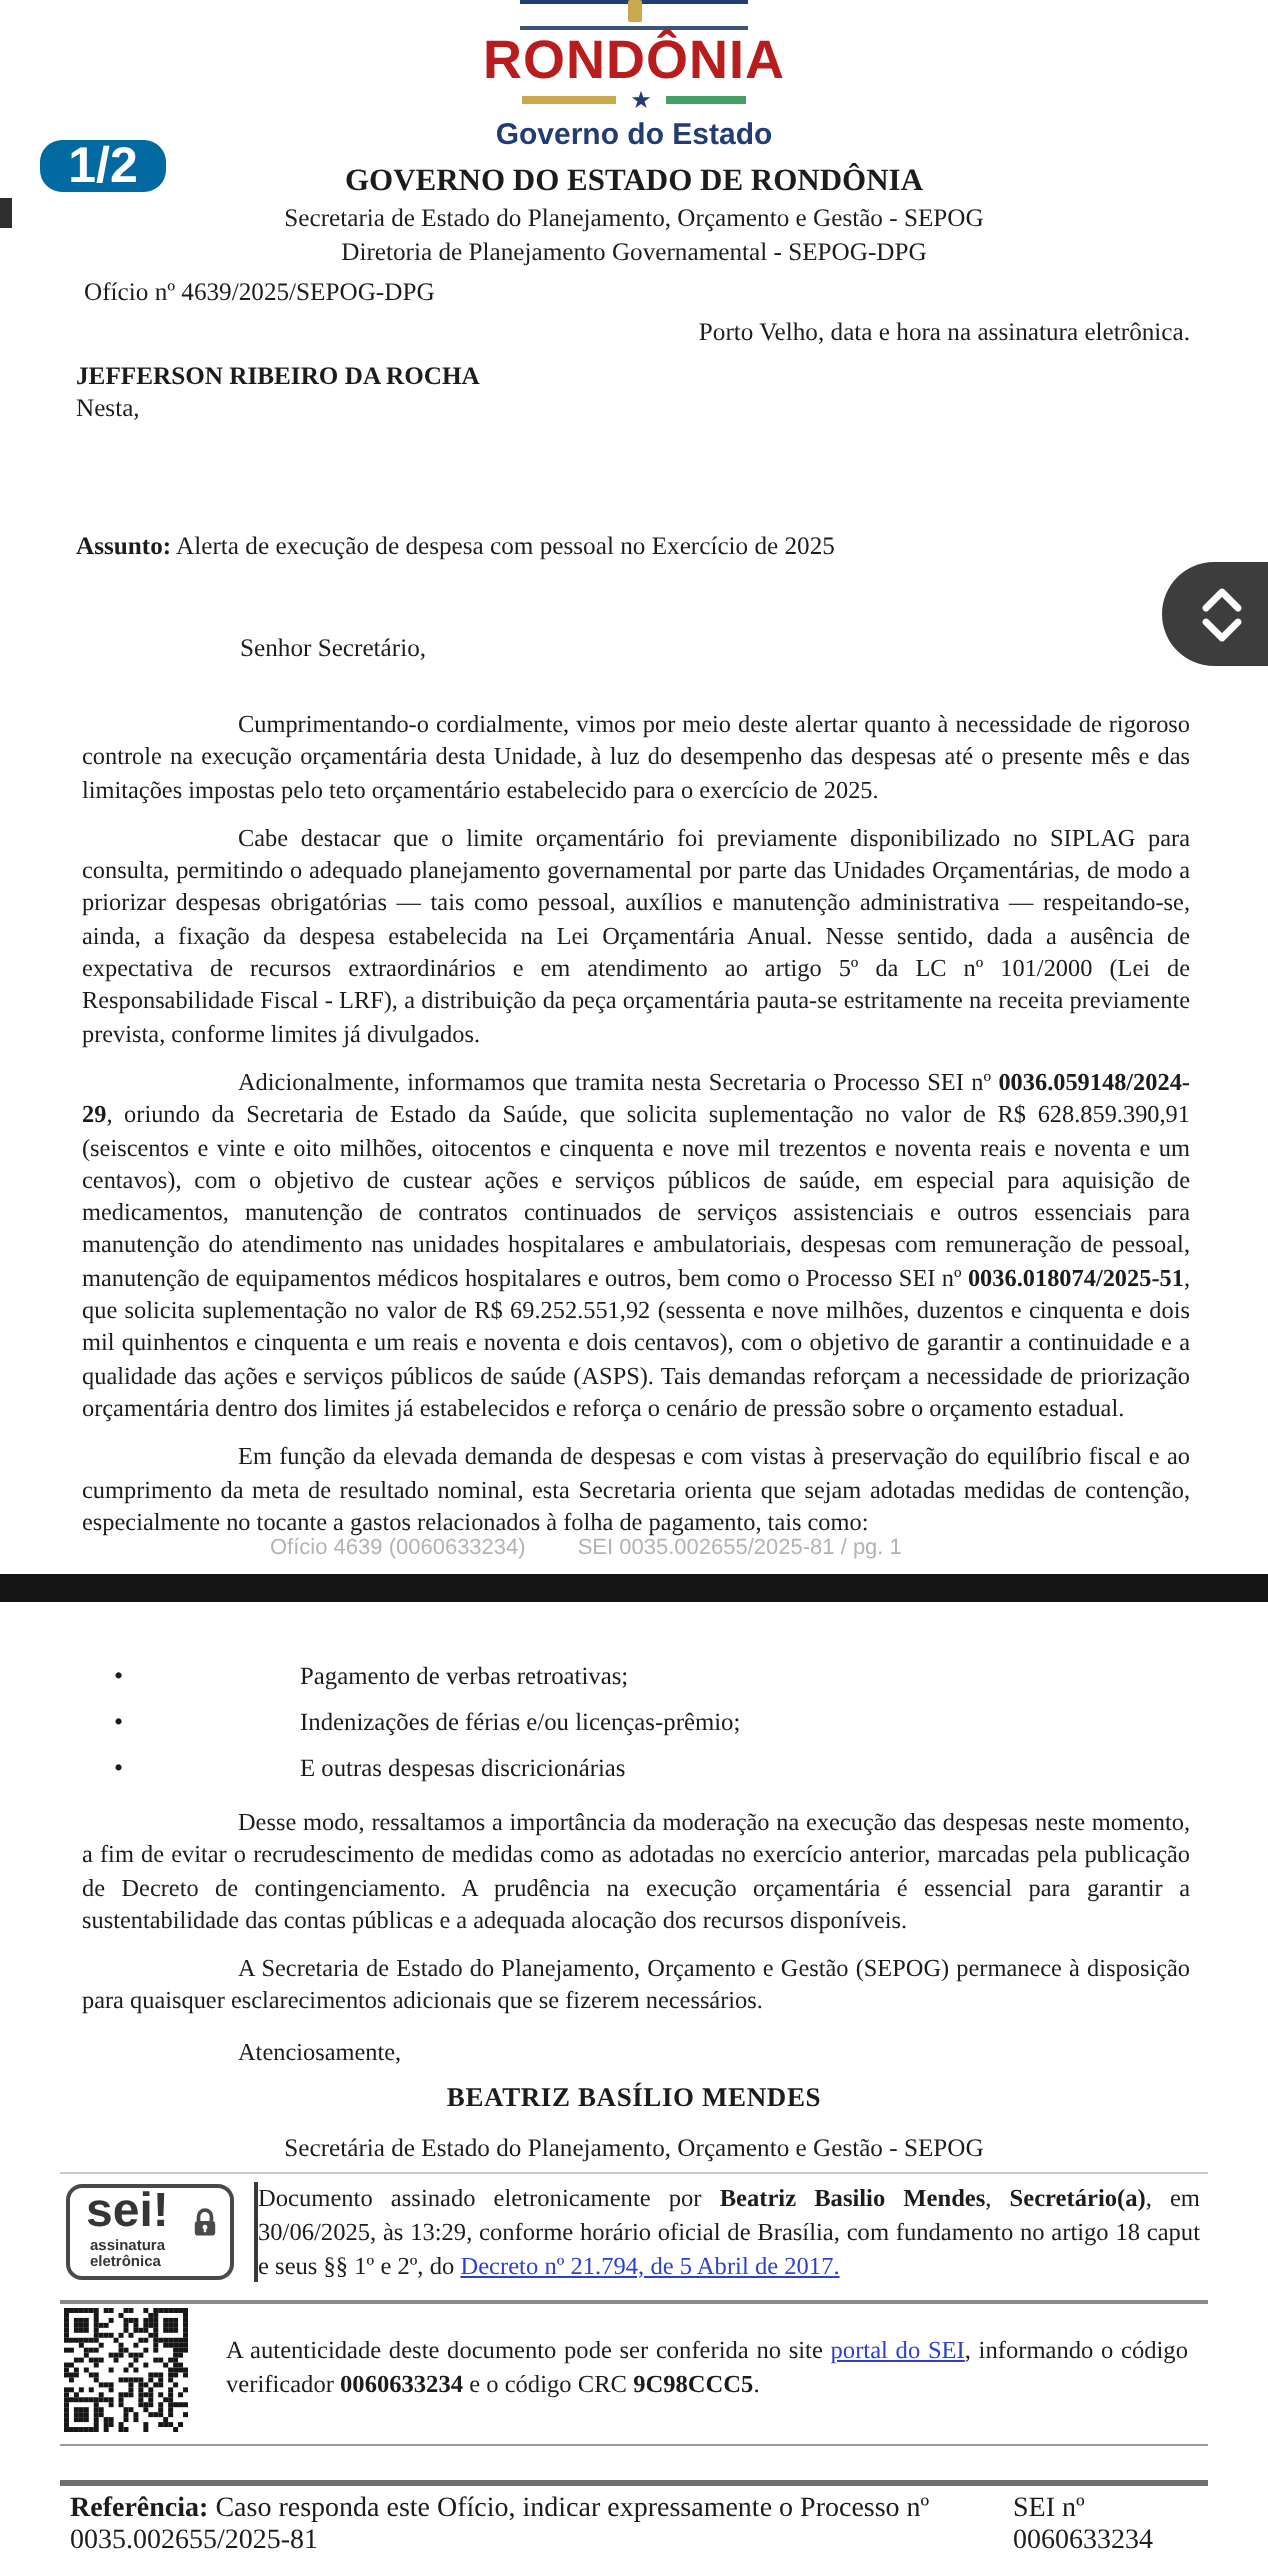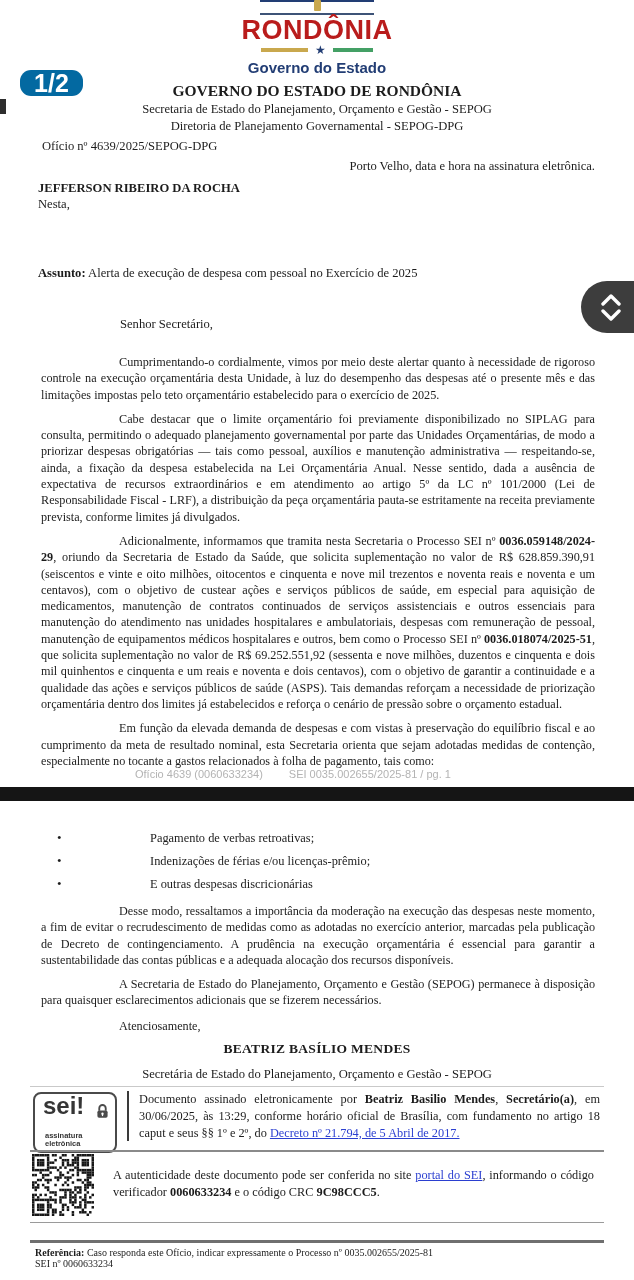--- a/index.html
+++ b/index.html
@@ -54,32 +54,32 @@
   .body2{top:903px;left:41px;right:39px;}
   .closing{margin-top:9px;}
   .sig-name{top:1041px;left:0;right:0;font-size:13.5px;font-weight:bold;letter-spacing:.3px;}
   .sig-role{top:1067px;left:0;right:0;font-size:12.6px;}
 
   .hr1{top:1086px;left:30px;right:30px;height:1px;background:#c9c9c9;}
   .hr2{top:1150px;left:30px;right:30px;height:2px;background:#8a8a8a;}
   .hr3{top:1222px;left:30px;right:30px;height:1px;background:#9a9a9a;}
   .ref-sep{top:1240px;left:30px;right:30px;height:3px;background:#6f6f6f;}
 
-  .sei-box{top:1092px;left:33px;width:84px;height:61px;border:2px solid #4a4a4a;border-radius:8px;
+  .sei-box{top:1092px;left:33px;width:84px;height:48px;border:2px solid #4a4a4a;border-radius:8px;
       box-sizing:border-box;position:absolute;}
   .sei-word{position:absolute;left:8px;top:-2px;font-size:24px;font-weight:bold;color:#353535;}
   .sei-lock{position:absolute;right:4px;top:9px;line-height:0;}
   .sei-sub{position:absolute;left:10px;bottom:3px;font-size:7.5px;line-height:8px;color:#353535;font-weight:bold;}
-  .stamp{top:1091px;left:127px;right:34px;border-left:2px solid #3a3a3a;padding-left:10px;
+  .stamp{top:1091px;left:127px;right:34px;border-left:2px solid #3a3a3a;
       font-size:12.3px;line-height:16.8px;text-align:justify;}
 
   .qr{top:1154px;left:32px;line-height:0;}
   .auth{top:1167px;left:113px;right:40px;font-size:12.3px;line-height:17px;text-align:justify;}
 
-  .ref-row{top:1247px;left:35px;right:35px;display:flex;justify-content:space-between;font-size:10px;flex-direction:column;}
+  .ref-row{top:1247px;left:35px;right:35px;display:flex;justify-content:space-between;font-size:14px;}
 </style>
 </head>
 <body>
 
 <div class="abs logo-wrap sans">
   <div class="crest-sliver"></div>
   <div class="crest-gold"></div>
   <div class="logo-rule"></div>
   <div class="logo-name">RONDÔNIA</div>
   <div class="logo-div">

